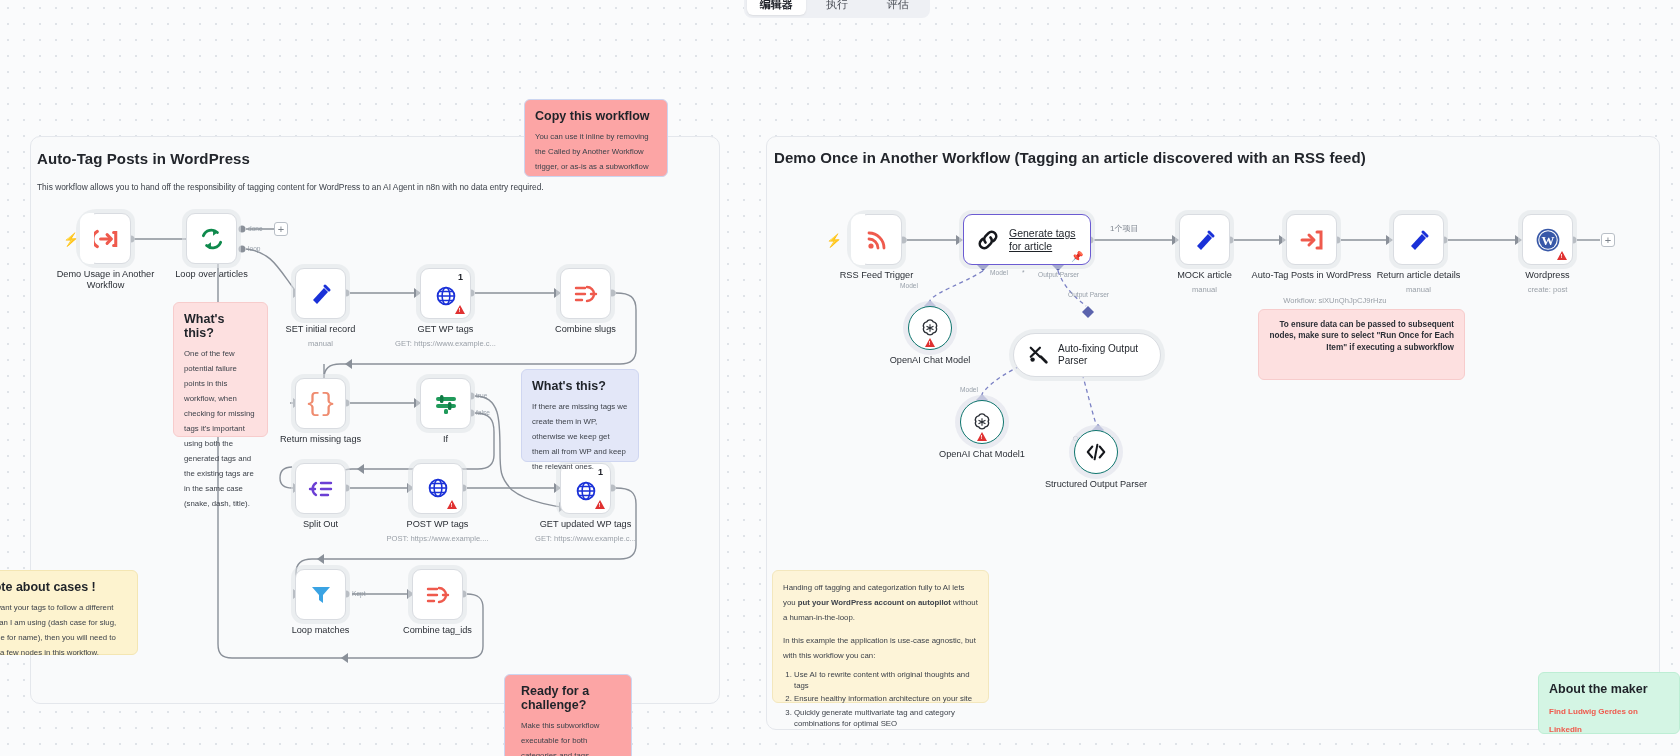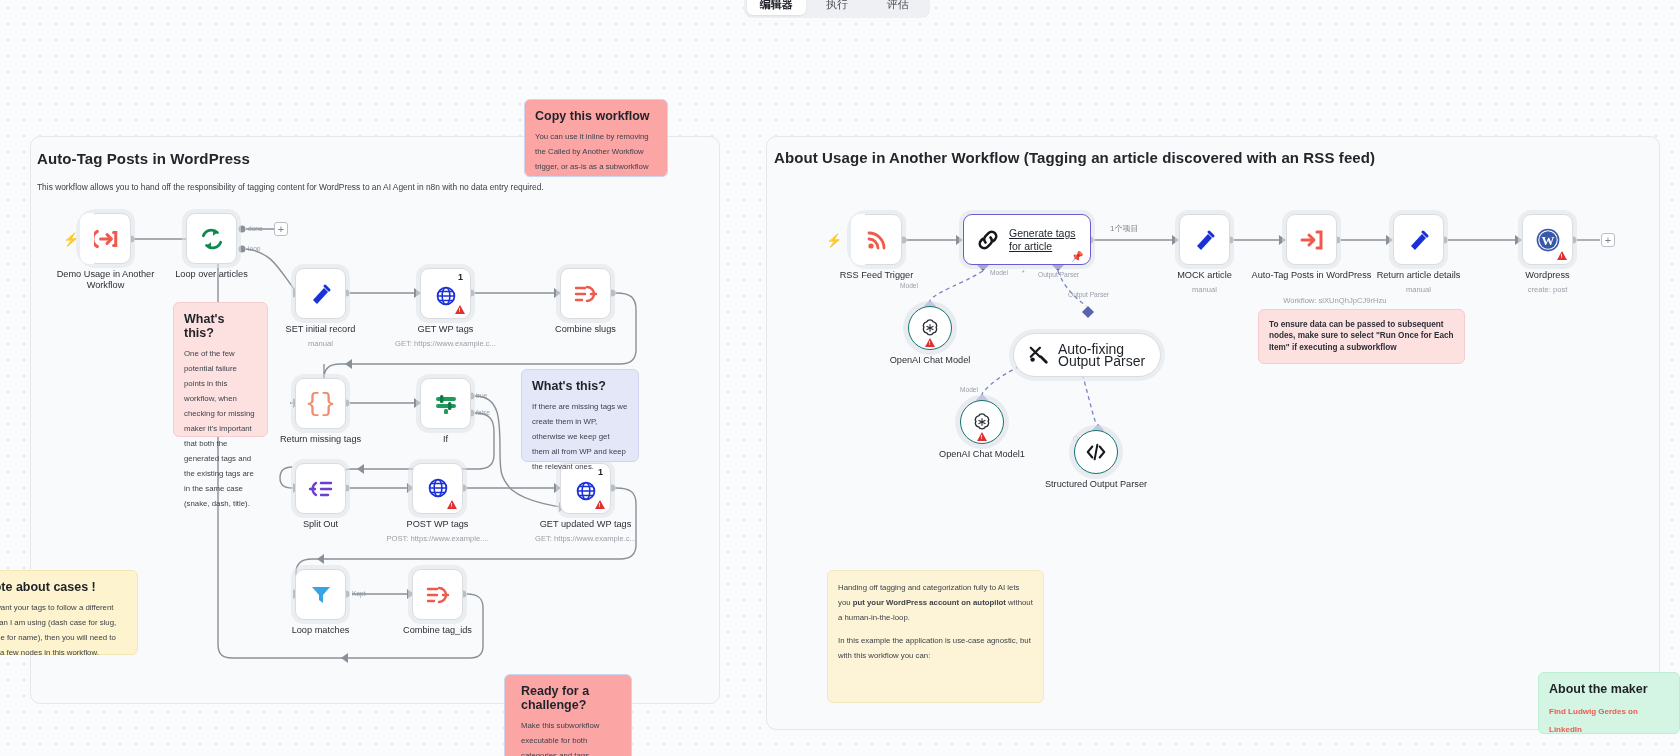--- a/index.html
+++ b/index.html
@@ -77,21 +77,21 @@
     box-shadow:0 0 0 4px rgba(224,227,232,.55);
     display:flex; align-items:center; gap:9px; padding:0 12px;
   }
   .node-wide .txt{ font-size:10.5px; color:#1f2329; line-height:12.5px; font-weight:500;text-decoration:underline;}
   .node-wide2{
     position:absolute; height:44px; background:#fff;
     border:1px solid #d9dce1; border-radius:22px;
     box-shadow:0 0 0 4px rgba(224,227,232,.55);
     display:flex; align-items:center; gap:8px; padding:0 14px;
   }
-  .node-wide2 .txt{ font-size:14px; color:#1f2329; line-height:12px; font-weight:500;}
+  .node-wide2 .txt{ font-size:10px; color:#1f2329; line-height:12px; font-weight:500;}
 
   
   .node-round{
     position:absolute; width:44px; height:44px; border-radius:50%;
     background:#fff; border:1px solid #0f766e;
     box-shadow:0 0 0 5px rgba(228,230,238,.75);
     display:flex; align-items:center; justify-content:center;
   }
 
   
@@ -329,21 +329,21 @@
   <svg width="26" height="24" viewBox="0 0 26 24">
     <path d="M3 6 h9 M3 12 h9 M3 18 h6" stroke="#ef5a4d" stroke-width="2.4" stroke-linecap="round"></path>
     <path d="M14 5 a7 7 0 0 1 0 14" stroke="#ef5a4d" stroke-width="2.4" fill="none" stroke-linecap="round"></path>
     <path d="M18 12 h5" stroke="#ef5a4d" stroke-width="2.4" stroke-linecap="round"></path>
   </svg>
   <div class="node-label">Combine tag_ids</div>
 </div>
 
 <div class="sticky red" style="left:173px; top:302px; width:95px; height:135px;">
   <h4>What's this?</h4>
-  <p>One of the few potential failure points in this workflow, when checking for missing maker it's important that both the generated tags and the existing tags are in the same case (snake, dash, title).</p>
+  <p>One of the few potential failure points in this workflow, when checking for missing tags it's important using both the generated tags and the existing tags are in the same case (snake, dash, title).</p>
 </div>
 
 <div class="sticky blue2" style="left:521px; top:369px; width:118px; height:93px;">
   <h4>What's this?</h4>
   <p>If there are missing tags we create them in WP, otherwise we keep get them all from WP and keep the relevant ones.</p>
 </div>
 
 <div class="sticky blue" style="left:524px; top:99px; width:144px; height:78px;">
   <h4>Copy this workflow</h4>
   <p>You can use it inline by removing the Called by Another Workflow trigger, or as-is as a subworkflow</p>
@@ -354,21 +354,21 @@
   <p>If you want your tags to follow a different case than I am using (dash case for slug, title case for name), then you will need to update a few nodes in this workflow.</p>
 </div>
 
 <div class="sticky blue" style="left:504px; top:674px; width:128px; height:106px;padding-left:16px;">
   <h4>Ready for a challenge?</h4>
   <p>Make this subworkflow executable for both categories and tags, accounting for</p>
 </div>
 
 <div class="panel" style="left:766px; top:136px; width:894px; height:594px;">
 </div>
-<div class="panel-title" style="position:absolute; left:774px; top:149px;">About Usage in Another Workflow (Tagging an article discovered with an RSS feed)</div>
+<div class="panel-title" style="position:absolute; left:774px; top:149px;">Demo Once in Another Workflow (Tagging an article discovered with an RSS feed)</div>
 
 <svg class="wires">
 
   <circle class="dot" cx="903" cy="240" r="3.5"></circle>
   <path class="wire" d="M907,240 L962,240"></path>
   <polygon class="dot" points="956,235 963,240 956,245"></polygon>
 
   <circle class="dot" cx="1090" cy="240" r="3.5"></circle>
   <path class="wire" d="M1094,240 L1178,240"></path>
   <polygon class="dot" points="1172,235 1179,240 1172,245"></polygon>
@@ -509,27 +509,32 @@
 
 <div class="node-round" style="left:1074px; top:430px;">
   <svg width="22" height="22" viewBox="0 0 24 24">
     <path d="M8 6 L3 12 L8 18" stroke="#16181d" stroke-width="2.2" fill="none" stroke-linecap="round" stroke-linejoin="round"></path>
     <path d="M16 6 L21 12 L16 18" stroke="#16181d" stroke-width="2.2" fill="none" stroke-linecap="round" stroke-linejoin="round"></path>
     <path d="M13.5 4 L10.5 20" stroke="#16181d" stroke-width="2.2" stroke-linecap="round"></path>
   </svg>
   <div class="node-label" style="top:48px; line-height:11px;">Structured Output Parser</div>
 </div>
 
-<div class="sticky red" style="left:1258px; top:309px; width:207px; height:55px;">
+<div class="sticky red" style="left:1258px; top:309px; width:207px; height:71px;text-align:right;">
   <p style="font-weight:700; font-size:8.2px; line-height:11.4px; color:#2b2f36;">To ensure data can be passed to subsequent nodes, make sure to select "Run Once for Each Item" if executing a subworkflow</p>
 </div>
 
-<div class="sticky yellow2" style="left:827px; top:570px; width:217px; height:133px;">
+<div class="sticky yellow2" style="left:772px; top:570px; width:217px; height:133px;">
   <p style="margin-bottom:8px;">
     <span>Handing off tagging and categorization fully to AI lets you </span><b>put your WordPress account on autopilot</b><span> without a human-in-the-loop.</span>
   </p>
   <p>In this example the application is use-case agnostic, but with this workflow you can:</p>
+  <ol>
+    <li>Use AI to rewrite content with original thoughts and tags</li>
+    <li>Ensure healthy information architecture on your site</li>
+    <li>Quickly generate multivariate tag and category combinations for optimal SEO</li>
+  </ol>
 </div>
 
 <div class="sticky green" style="left:1538px; top:672px; width:142px; height:62px;">
   <h4 style="margin-bottom:4px;">About the maker</h4>
   <a class="link" style="text-decoration:none;">Find Ludwig Gerdes on LinkedIn</a>
 </div>
 
 </body></html>

